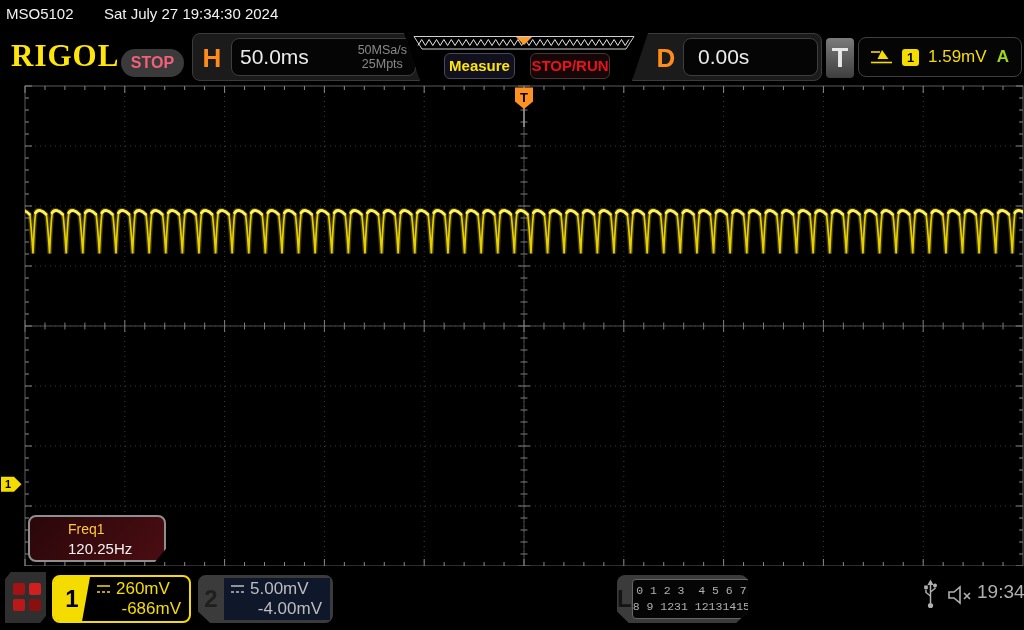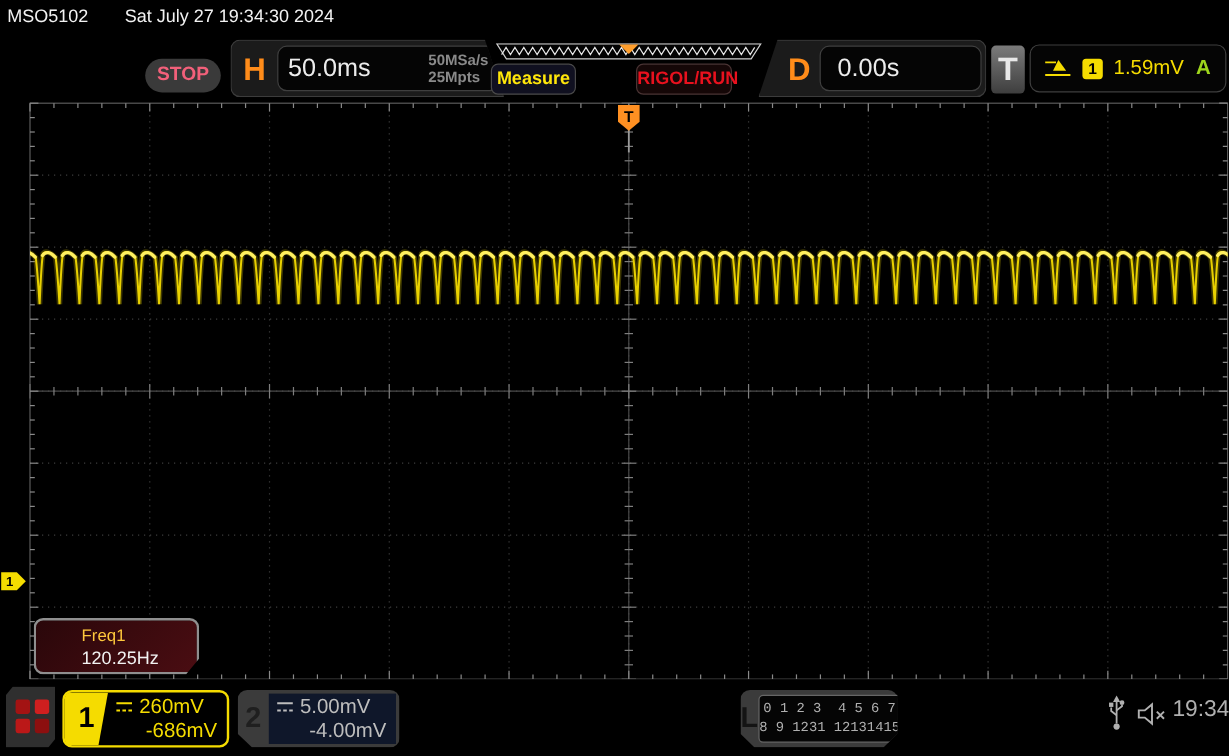--- a/index.html
+++ b/index.html
@@ -21,34 +21,34 @@
   .hpanel.db{left:632px;width:190px;clip-path:polygon(16px 0,100% 0,100% 100%,0 100%);border-radius:0 8px 8px 0;}
   .hpanel.tb{left:826px;width:196px;background:transparent;border:none;}
   .big-letter{position:absolute;left:3px;top:6px;width:32px;height:36px;font-size:26px;font-weight:bold;
         color:#ff8c1a;text-align:center;line-height:36px;}
   .db .big-letter{left:17px;}
   .inner-box{position:absolute;top:4px;bottom:4px;background:#050505;border:1px solid #3f3f3f;border-radius:8px;
         display:flex;align-items:center;box-sizing:border-box;}
   .hb .inner-box{left:38px;right:3px;justify-content:space-between;padding:10px 8px;}
   .db .inner-box{left:50px;right:3px;padding:0 14px;}
   .timebase,.delay-val{font-size:21px;color:#ececec;}
-  .rate-col{text-align:left;color:#8a8a8a;font-size:12.5px;line-height:1.15;font-weight:bold;}
+  .rate-col{text-align:center;color:#8a8a8a;font-size:12.5px;line-height:1.15;}
   .t-letter-tab{position:absolute;left:0;top:5px;width:28px;height:40px;border-radius:4px;
         background:linear-gradient(#7b7b7b,#3e3e3e);color:#e8e8e8;font-size:27px;font-weight:bold;
         text-align:center;line-height:40px;}
   .t-box{position:absolute;left:32px;right:0;top:4px;height:40px;background:#050505;border:1px solid #3f3f3f;
         border-radius:8px;display:flex;align-items:center;gap:9px;padding:0 10px;box-sizing:border-box;}
   .trig-src-badge{width:17px;height:17px;background:#f5dc00;border-radius:3px;color:#000;
         font-size:13px;font-weight:bold;text-align:center;line-height:17px;}
   .trig-level{color:#f5dc00;font-size:17px;flex:1;}
   .trig-mode{color:#9ed61c;font-size:17px;font-weight:bold;padding-right:2px;}
   .banner{position:absolute;left:413px;top:8px;}
   .hdr-btn{position:absolute;top:25px;height:26px;border-radius:6px;border:1px solid #4a4a4a;
         box-sizing:border-box;font-weight:bold;font-size:15px;text-align:center;line-height:24px;cursor:pointer;}
-  .measure-btn{left:409px;width:71px;background:#101020;color:#ffe60a;}
+  .measure-btn{left:444px;width:71px;background:#101020;color:#ffe60a;}
   .stoprun-btn{left:530px;width:80px;background:#150707;color:#e8111e;border-color:#4a3434;}
   
   .scope-svg{position:absolute;left:0;top:0;width:1024px;height:630px;z-index:1;pointer-events:none;}
   
   .freq-box{position:absolute;left:28px;top:515px;width:138px;height:47px;z-index:2;
         background:linear-gradient(135deg,#2a070a,#4a0d12);border:2px solid #8f8f8f;border-radius:8px;
         clip-path:polygon(0 0,100% 0,100% 72%,92% 100%,0 100%);box-sizing:border-box;padding:4px 0 0 38px;}
   .freq-name{color:#ffc83c;font-size:14px;}
   .freq-value{color:#f2f2f2;font-size:15px;margin-top:3px;}
   
@@ -86,41 +86,42 @@
 <body>
 
 <div class="screen">
 
   <div class="statusbar">
     <span class="sb-model">MSO5102</span>
     <span class="sb-date">Sat July 27 19:34:30 2024</span>
   </div>
 
   <div class="header">
+    <div class="logo">RIGOL</div>
     <div class="stop-pill">STOP</div>
 
     <div class="hpanel hb">
       <div class="big-letter">H</div>
       <div class="inner-box">
         <span class="timebase">50.0ms</span>
         <span class="rate-col">
           <span>50MSa/s</span><br>
           <span>25Mpts</span>
         </span>
       </div>
     </div>
 
     <svg class="banner" width="222" height="14">
       <polygon points="1,0.5 221,0.5 213,13 9,13" fill="#020202" stroke="#cfcfcf" stroke-width="1"></polygon>
       <polyline id="banner-zig" fill="none" stroke="#e8e8e8" stroke-width="1" points="5,9.5 8.7,3.5 12.4,9.5 16.1,3.5 19.8,9.5 23.5,3.5 27.2,9.5 30.9,3.5 34.6,9.5 38.3,3.5 42,9.5 45.7,3.5 49.4,9.5 53.1,3.5 56.8,9.5 60.5,3.5 64.2,9.5 67.9,3.5 71.6,9.5 75.3,3.5 79,9.5 82.7,3.5 86.4,9.5 90.1,3.5 93.8,9.5 97.5,3.5 101.2,9.5 104.9,3.5 108.6,9.5 112.3,3.5 116,9.5 119.7,3.5 123.4,9.5 127.1,3.5 130.8,9.5 134.5,3.5 138.2,9.5 141.9,3.5 145.6,9.5 149.3,3.5 153,9.5 156.7,3.5 160.4,9.5 164.1,3.5 167.8,9.5 171.5,3.5 175.2,9.5 178.9,3.5 182.6,9.5 186.3,3.5 190,9.5 193.7,3.5 197.4,9.5 201.1,3.5 204.8,9.5 208.5,3.5 212.2,9.5 215.9,3.5"></polyline>
       <polygon points="103,1 119,1 111,9" fill="#ff9e2c"></polygon>
     </svg>
 
     <div class="hdr-btn measure-btn">Measure</div>
-    <div class="hdr-btn stoprun-btn">RIGOL/RUN</div>
+    <div class="hdr-btn stoprun-btn">STOP/RUN</div>
 
     <div class="hpanel db">
       <div class="big-letter">D</div>
       <div class="inner-box">
         <span class="delay-val">0.00s</span>
       </div>
     </div>
 
     <div class="hpanel tb">
       <div class="t-letter-tab">T</div>

